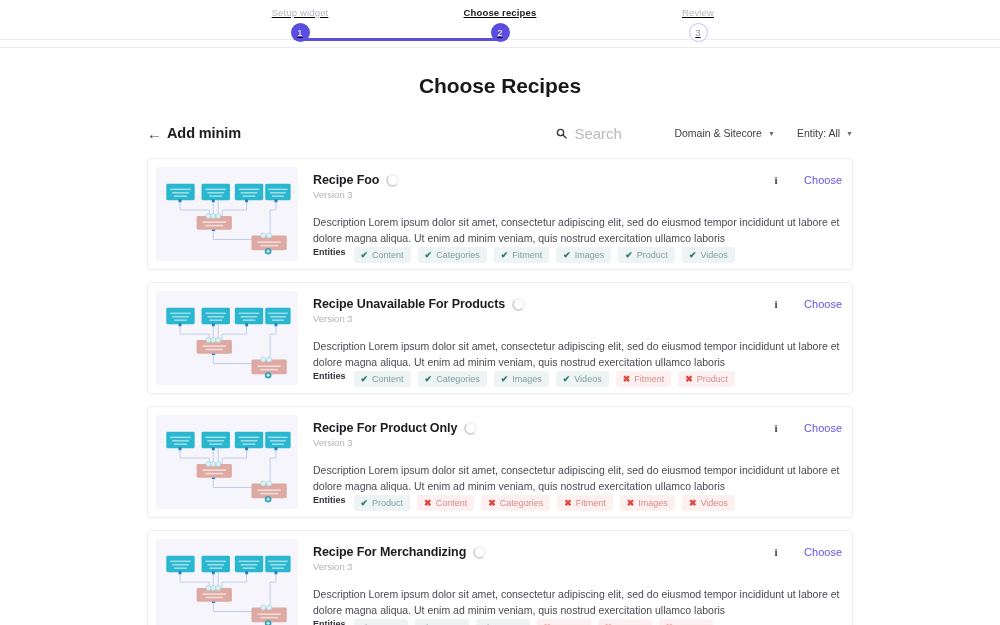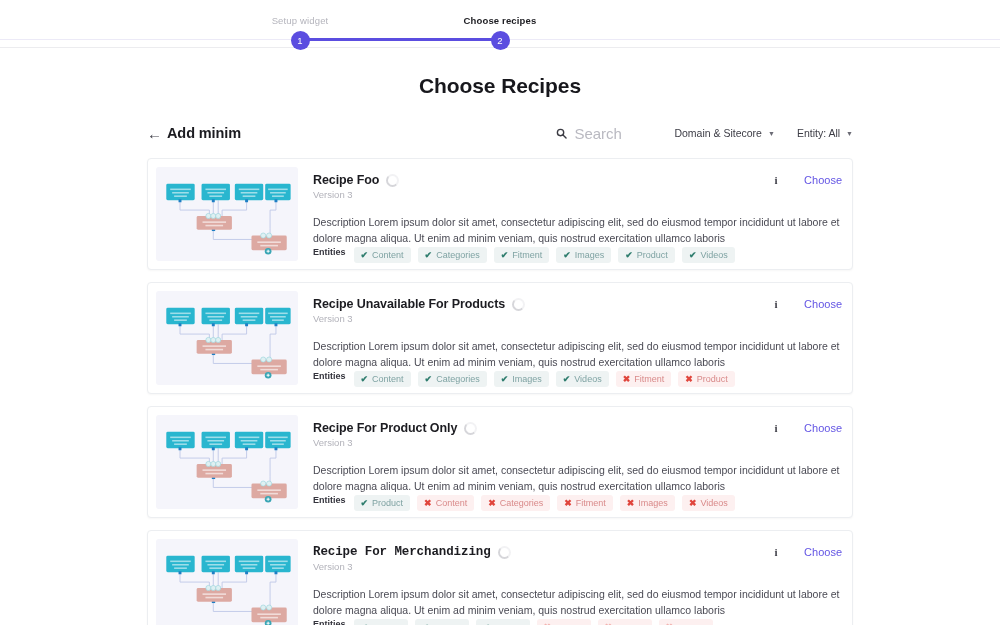--- a/index.html
+++ b/index.html
@@ -12,23 +12,24 @@
 
   
   .stepper {
     position: relative;
     height: 48px;
     border-bottom: 1px solid #ececef;
     background: #fff;
   }
   .step {
     position: absolute;
-    top: 8px;
+    top: 0;
     width: 200px;
     text-align: center;
+    text-decoration: underline;
   }
   .step-label {
     font-size: 9.5px;
     color: #b4b4bc;
     letter-spacing: .15px;
     padding-top: 7px;
     display: block;
   }
   .step.active .step-label { color: #1c1c21; font-weight: bold; }
   .step-dot {
@@ -168,20 +169,24 @@
   <div class="step-line dim" style="left:0px; width:300px;"></div>
   <div class="step-line dim" style="left:500px; width:500px;"></div>
 
   <div class="step" style="left:200px;">
     <span class="step-label">Setup widget</span>
     <div class="step-dot">1</div>
   </div>
   <div class="step active" style="left:400px;">
     <span class="step-label">Choose recipes</span>
     <div class="step-dot">2</div>
+  </div>
+  <div class="step pending" style="left:598px;">
+    <span class="step-label">Review</span>
+    <div class="step-dot">3</div>
   </div>
 </div>
 
 <div class="page-title">Choose Recipes</div>
 
 <div class="toolbar">
   <div class="back-arrow">←</div>
   <div class="add-recipe">Add minim</div>
 
   <div class="toolbar-right">
@@ -570,21 +575,21 @@
         </g>
         <circle cx="113" cy="86" r="3.4" fill="#3aa6b5"></circle>
         <g stroke="#ffffff" stroke-width="1">
             <path d="M111.4 86 H114.6 M113 84.4 V87.6"></path>
           </g>
       </svg>
     </div>
 
     <div class="card-body">
       <div class="card-head">
-        <div style="display:flex;align-items:flex-start;font-family:Liberation Mono, monospace;">
+        <div style="display:flex;align-items:flex-start;">
           <span class="recipe-title">Recipe For Merchandizing</span>
           <span class="spinner"></span>
         </div>
         <div class="card-actions">
           <span class="info-icon">i</span>
           <span class="choose-link">Choose</span>
         </div>
       </div>
       <div class="version">Version 3</div>
       <div class="desc">Description Lorem ipsum dolor sit amet, consectetur adipiscing elit, sed do eiusmod tempor incididunt ut labore et dolore magna aliqua. Ut enim ad minim veniam, quis nostrud exercitation ullamco laboris</div>

